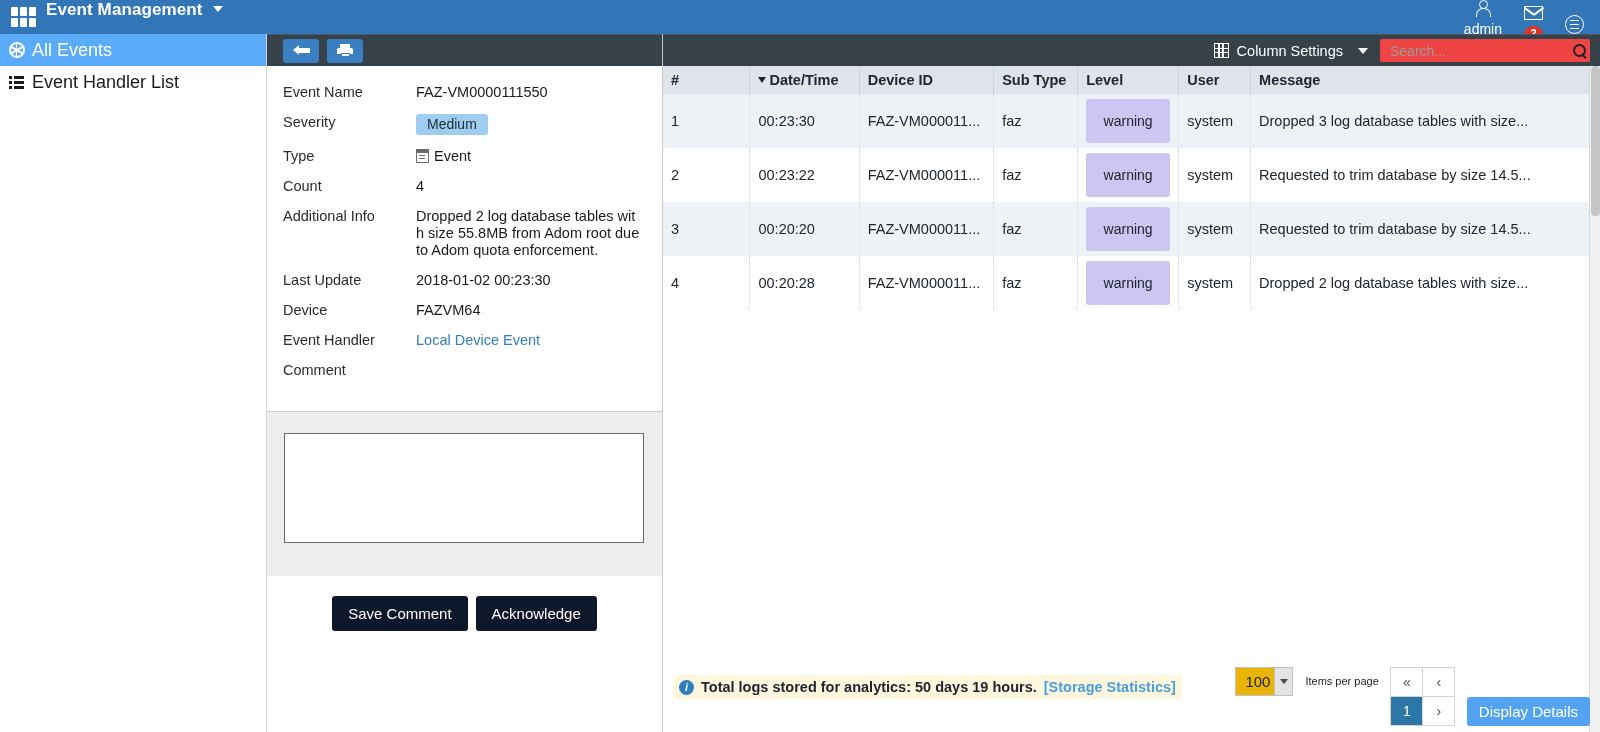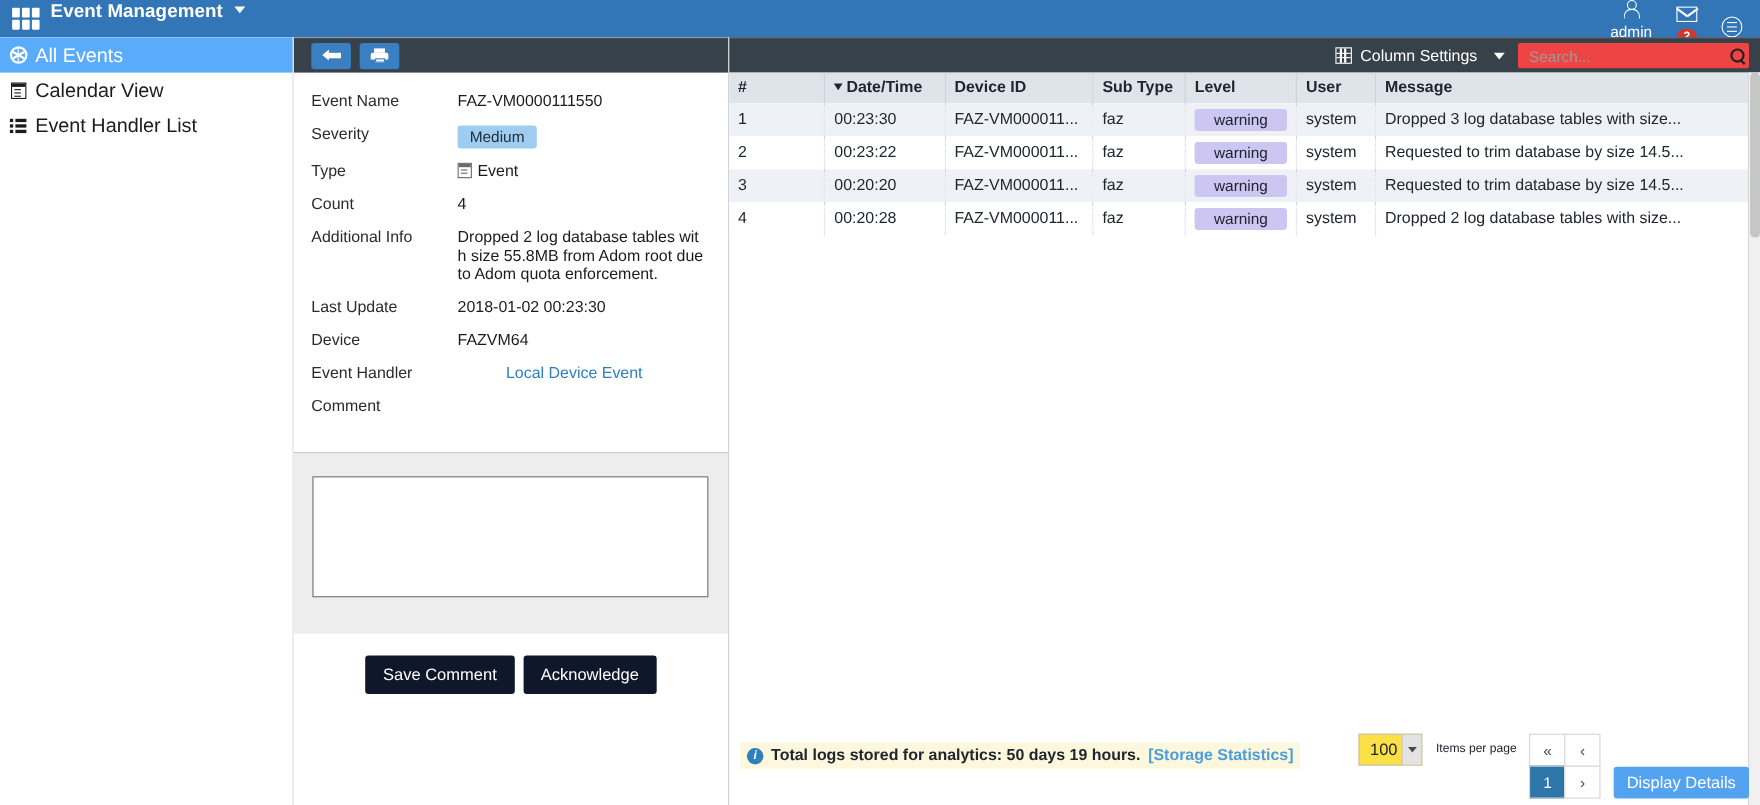--- a/index.html
+++ b/index.html
@@ -137,21 +137,21 @@
   }
   .printer-out {
     position: absolute; left: 3.5px; bottom: 0; width: 9px; height: 4px;
     background: #fff; border: 1px solid #3a7fc1; z-index: 2;
   }
 
   #detail-fields { padding: 18px 0 0 16px; }
   .field-row { display: flex; margin-bottom: 13px; font-size: 14.5px; line-height: 17px; }
   .field-label { width: 133px; flex: 0 0 133px; color: #2b2b2b; }
   .field-value { color: #1b1b1b; max-width: 240px; }
-  .field-value.link { color: #2f7ec0; cursor: pointer; margin-left: 44px; }
+  .field-value.link { color: #2f7ec0; cursor: pointer; }
   #severity-badge {
     display: inline-block; background: #9fcdf0; color: #20313d;
     border-radius: 3px; padding: 3px 11px; font-size: 14px; line-height: 15px;
   }
   .ico-event-type {
     display: inline-block; width: 13px; height: 14px; border: 1.6px solid #6b6b6b;
     position: relative; vertical-align: -2px; margin-right: 5px;
   }
   .ico-event-type::before {
     content: ""; position: absolute; left: 0; top: 0; right: 0; height: 3px; background: #6b6b6b;
@@ -236,21 +236,21 @@
   }
   #log-table tbody tr:nth-child(odd) { background: #eef2f7; }
   #log-table tbody tr:nth-child(even) { background: #ffffff; }
   .sort-caret {
     display: inline-block; width: 0; height: 0; margin-right: 3px;
     border-left: 4.5px solid transparent; border-right: 4.5px solid transparent;
     border-top: 6px solid #20262e; vertical-align: 2px;
   }
   .level-badge {
     display: block; background: #cdc5f2; color: #20262e; border-radius: 3px;
-    text-align: center; padding: 2px 0; font-size: 14px; width: 84px;
+    text-align: center; padding: 14px 0; font-size: 14px; width: 84px;
   }
   #table-scrollbar {
     position: absolute; right: 0; top: 32px; width: 11px; height: 666px;
     background: #f0f0f0; border-left: 1px solid #d8d8d8;
   }
   #table-scrollbar-thumb {
     position: absolute; left: 1px; top: 0; width: 9px; height: 150px; background: #c6c6c6; border-radius: 4px;
   }
 
   
@@ -266,21 +266,21 @@
   .ico-info {
     width: 15px; height: 15px; border-radius: 50%; background: #2f7ec0; color: #fff;
     font-size: 11px; font-weight: bold; font-style: italic;
     display: flex; align-items: center; justify-content: center; flex: 0 0 15px;
   }
   #storage-link { color: #4a9ede; font-weight: bold; cursor: pointer; }
   #pager-area {
     position: absolute; right: 10px; bottom: 6px; display: flex; align-items: flex-start; gap: 12px;
   }
   #items-select {
-    width: 58px; height: 29px; border: 1px solid #c0c0c0; background: #fde047;
+    width: 58px; height: 29px; border: 1px solid #c0c0c0; background: #eab308;
     display: flex; align-items: center; font-size: 15px; color: #20262e;
     padding-left: 9px; position: relative; cursor: pointer;
   }
   #items-select-arrow {
     position: absolute; right: 0; top: 0; bottom: 0; width: 18px; background: #e3e3e3;
     border-left: 1px solid #c0c0c0; display: flex; align-items: center; justify-content: center;
   }
   .mini-caret {
     width: 0; height: 0; border-left: 4px solid transparent; border-right: 4px solid transparent;
     border-top: 5px solid #4a4a4a;
@@ -342,26 +342,20 @@
 <div id="sidebar">
   <div class="side-item active">
     <span class="side-icon">
       <span class="ico-allevents">
           <span class="spoke"></span>
           <span class="spoke s2"></span>
           <span class="spoke s3"></span>
         </span>
     </span>
     <span>All Events</span>
-  </div>
-  <div class="side-item">
-    <span class="side-icon">
-        <span class="ico-calendar"></span>
-      </span>
-    <span>Calendar View</span>
   </div>
   <div class="side-item">
     <span class="side-icon">
       <span class="ico-list">
           <i></i>
           <i></i>
           <i></i>
         </span>
     </span>
     <span>Event Handler List</span>

